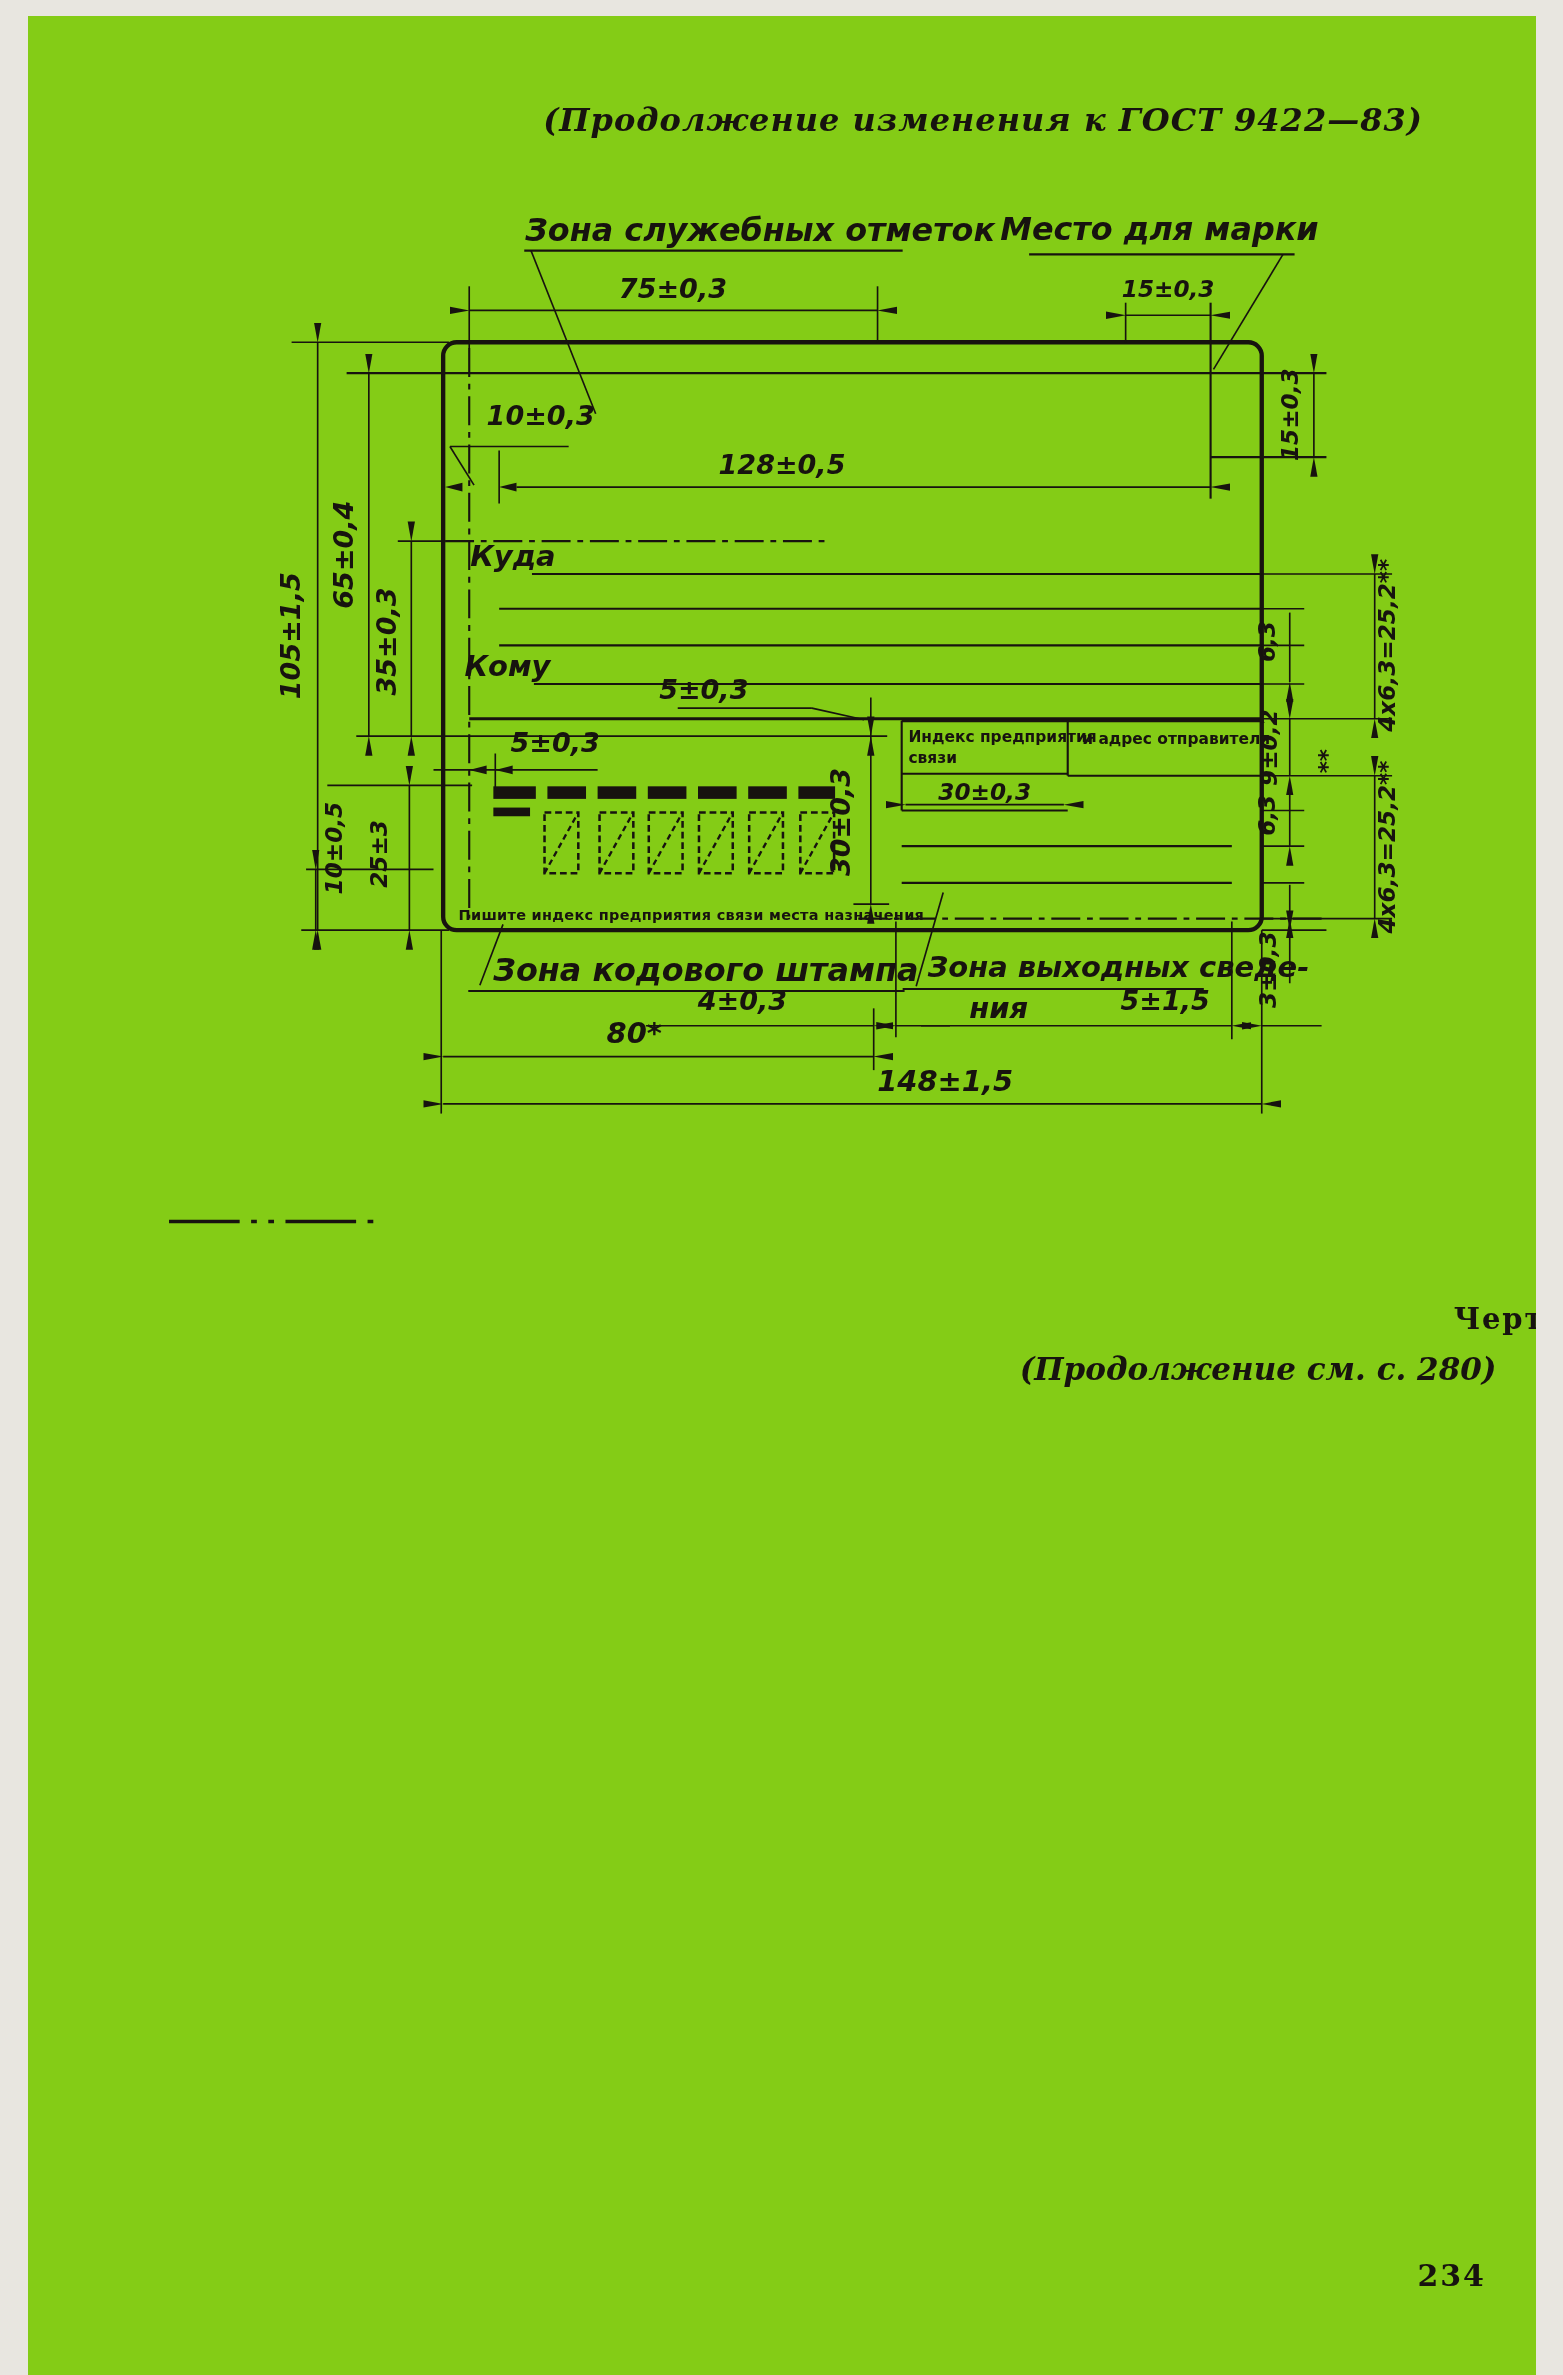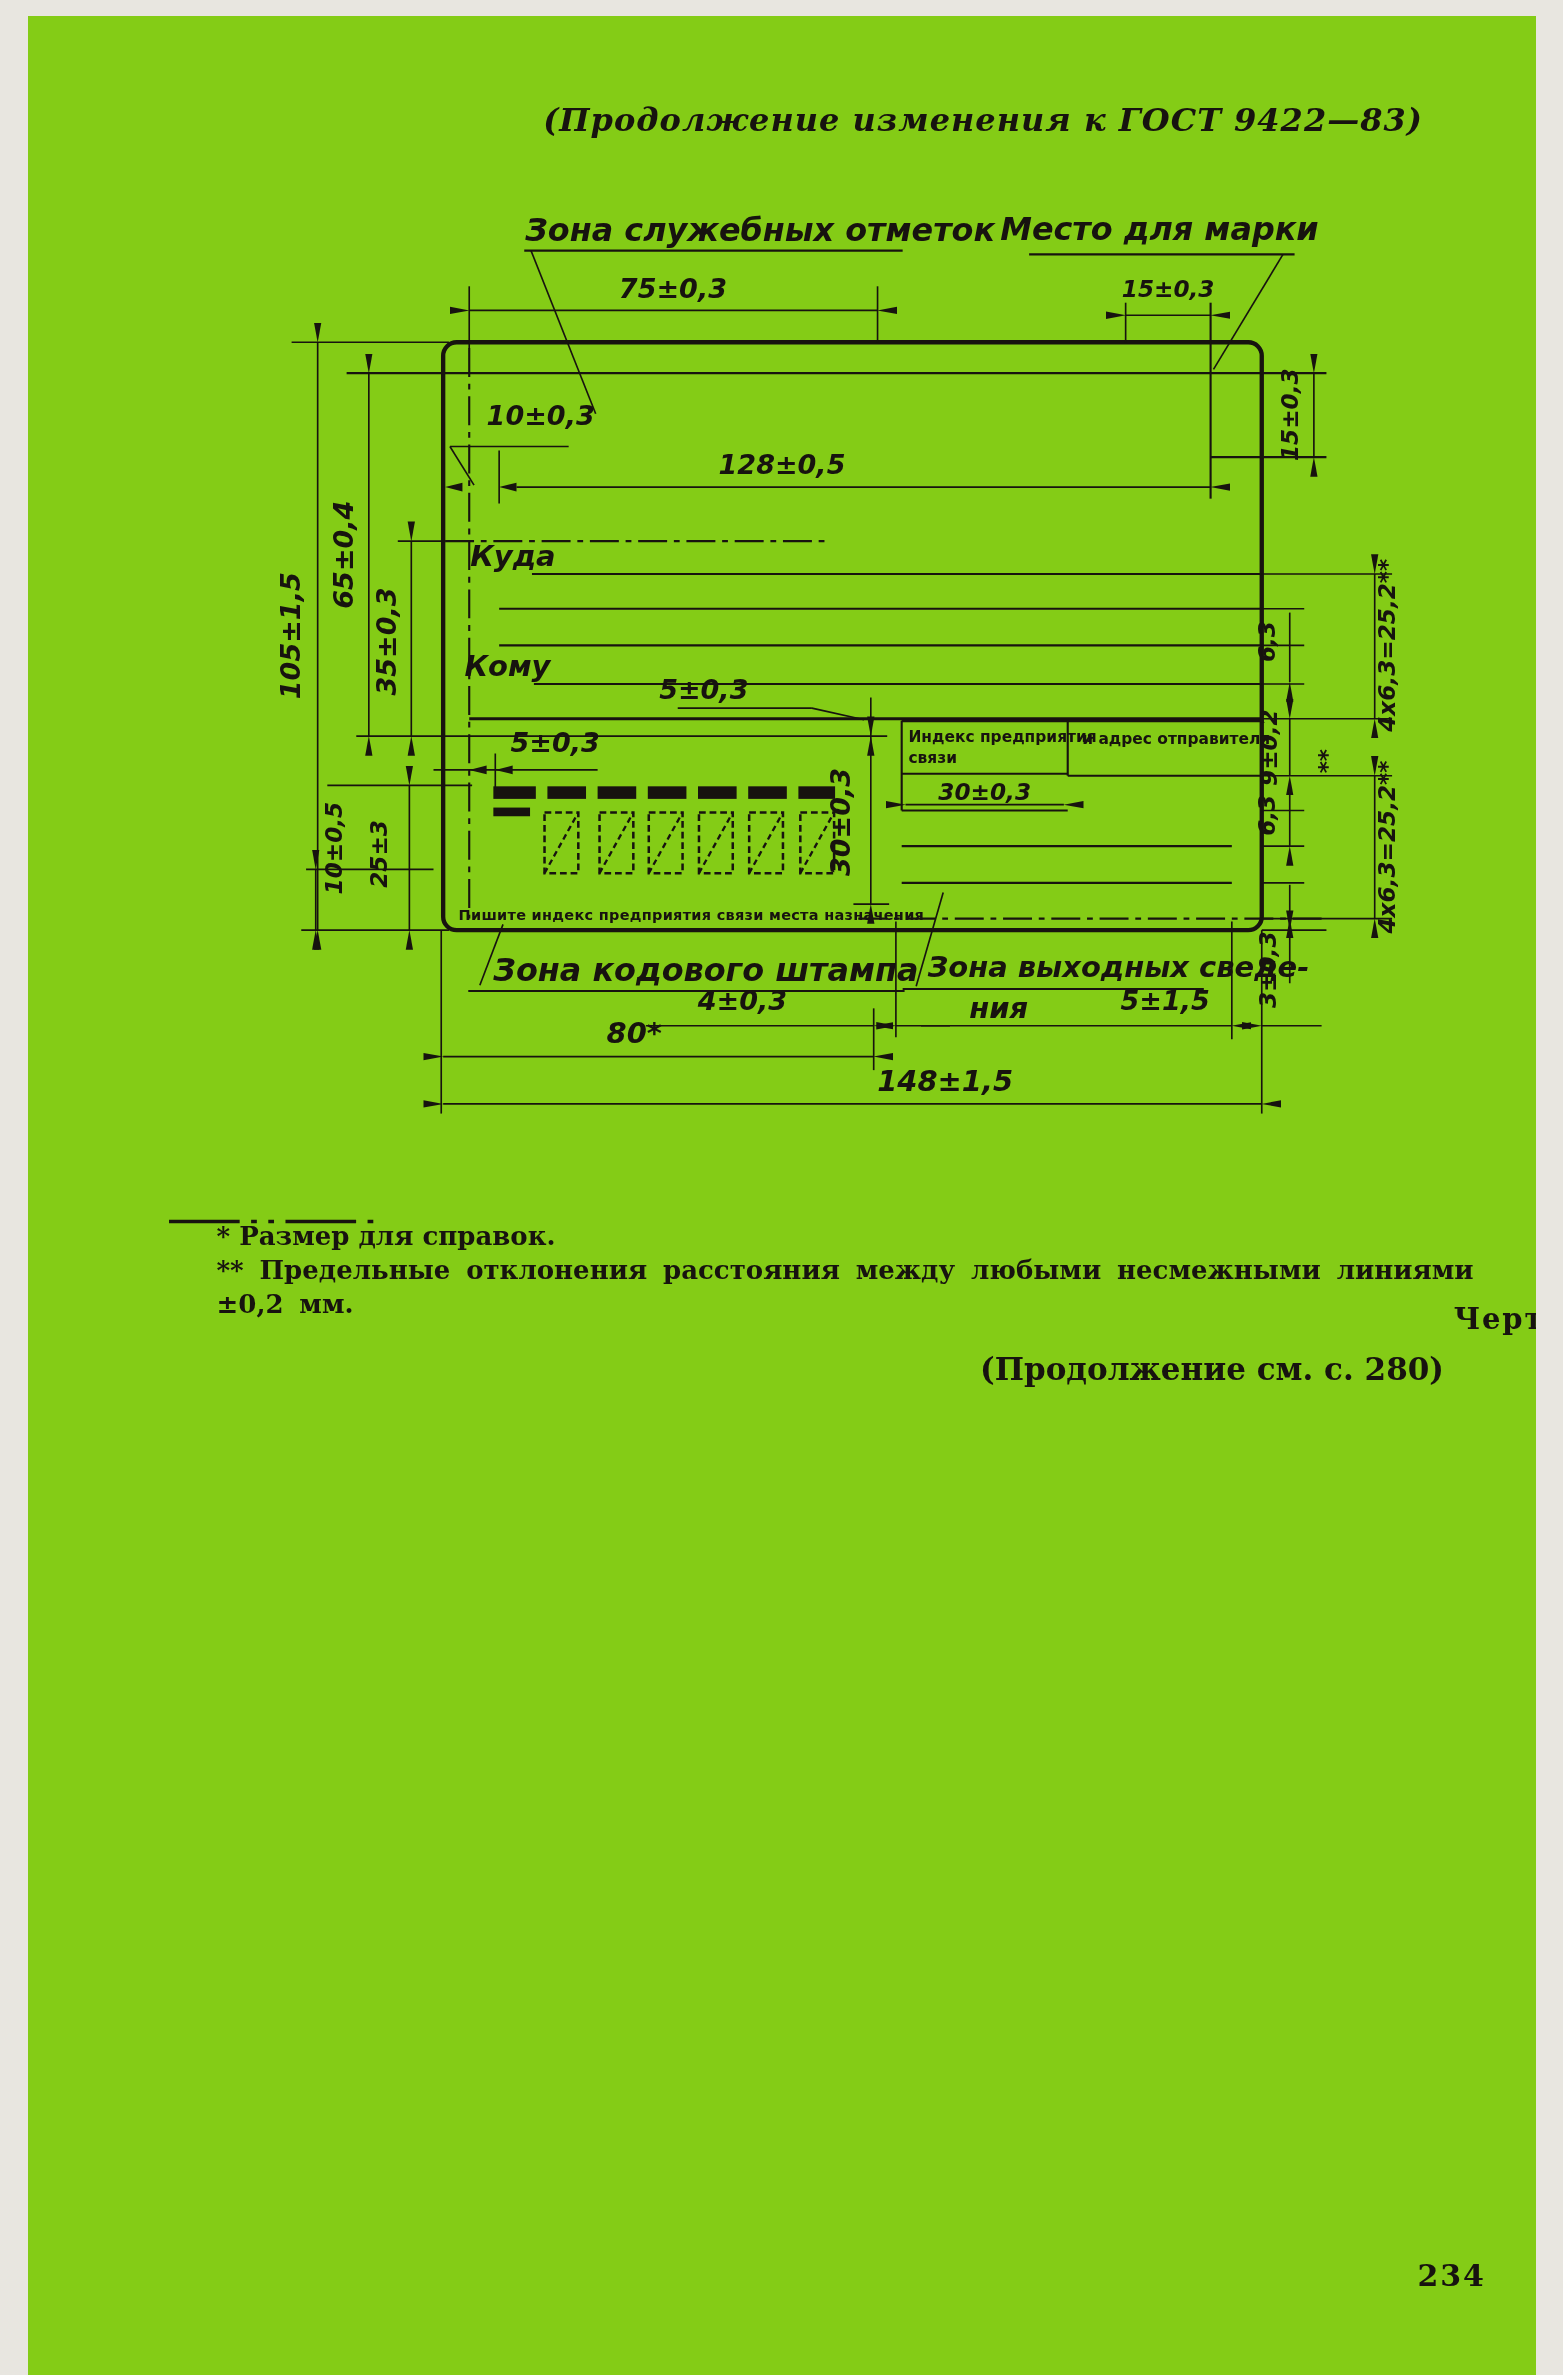--- a/index.html
+++ b/index.html
@@ -19,21 +19,21 @@
   .w4{stroke-width:4.5;} .w3{stroke-width:3;} .w2{stroke-width:2.2;} .w1{stroke-width:1.7;}
   .dd{stroke-dasharray:30 7 6 7;}
   .bx{stroke-dasharray:7 4;stroke-width:2.6;}
   .dg{stroke-dasharray:6 4;stroke-width:2.4;}
   .blk{fill:#17130f;stroke:none;}
   #legend-row{top:1195px;left:138px;display:flex;align-items:center;gap:37px;}
   #legend-row span{font-size:30px;font-weight:600;}
   #footnotes{top:1203px;left:189px;width:1299px;font-size:26px;font-weight:600;line-height:34px;}
   #footnote-2{word-spacing:6.8px;}
   #figure-caption{top:1286px;left:0;width:1563px;text-align:right;font-size:29px;font-weight:600;letter-spacing:1.9px;}
-  #continuation-note{top:1335px;left:924px;width:521px;text-align:center;font-weight:600;font-size:31px;}
+  #continuation-note{top:1335px;left:948px;width:521px;text-align:right;font-style:italic;font-weight:600;font-size:31px;}
   #page-number{top:2242px;left:1390px;font-size:30px;font-weight:600;letter-spacing:1.9px;}
 </style>
 </head>
 <body>
 
 <div id="page">
 
   <div id="header-note" class="abs">(Продолжение изменения к ГОСТ 9422—83)</div>
 
   <svg class="abs" style="top:0;left:0" width="1563" height="1197" viewBox="0 0 1619 1240">
@@ -272,24 +272,20 @@
       <line class="ln w1" x1="430" y1="1127" x2="1278" y2="1127" marker-start="url(#ah)" marker-end="url(#ah)"></line>
     </g>
   </svg>
 
   <div id="legend-row" class="abs">
     <svg width="217" height="21" viewBox="0 0 225 22">
       <line x1="2" y1="11" x2="223" y2="11" stroke="#17130f" stroke-width="3.5" stroke-dasharray="74 12 6 12 6 12"></line>
     </svg>
   </div>
 
-  <div id="footnotes" class="abs">
-    <div id="footnote-1">* Размер для справок.</div>
-    <div id="footnote-2">** Предельные отклонения расстояния между любыми несмежными линиями ±0,2 мм.</div>
-  </div>
 
   <div id="figure-caption" class="abs">Черт. 3</div>
 
   <div id="continuation-note" class="abs">(Продолжение см. с. 280)</div>
 
   <div id="page-number" class="abs">234</div>
 
 </div>
 
 

